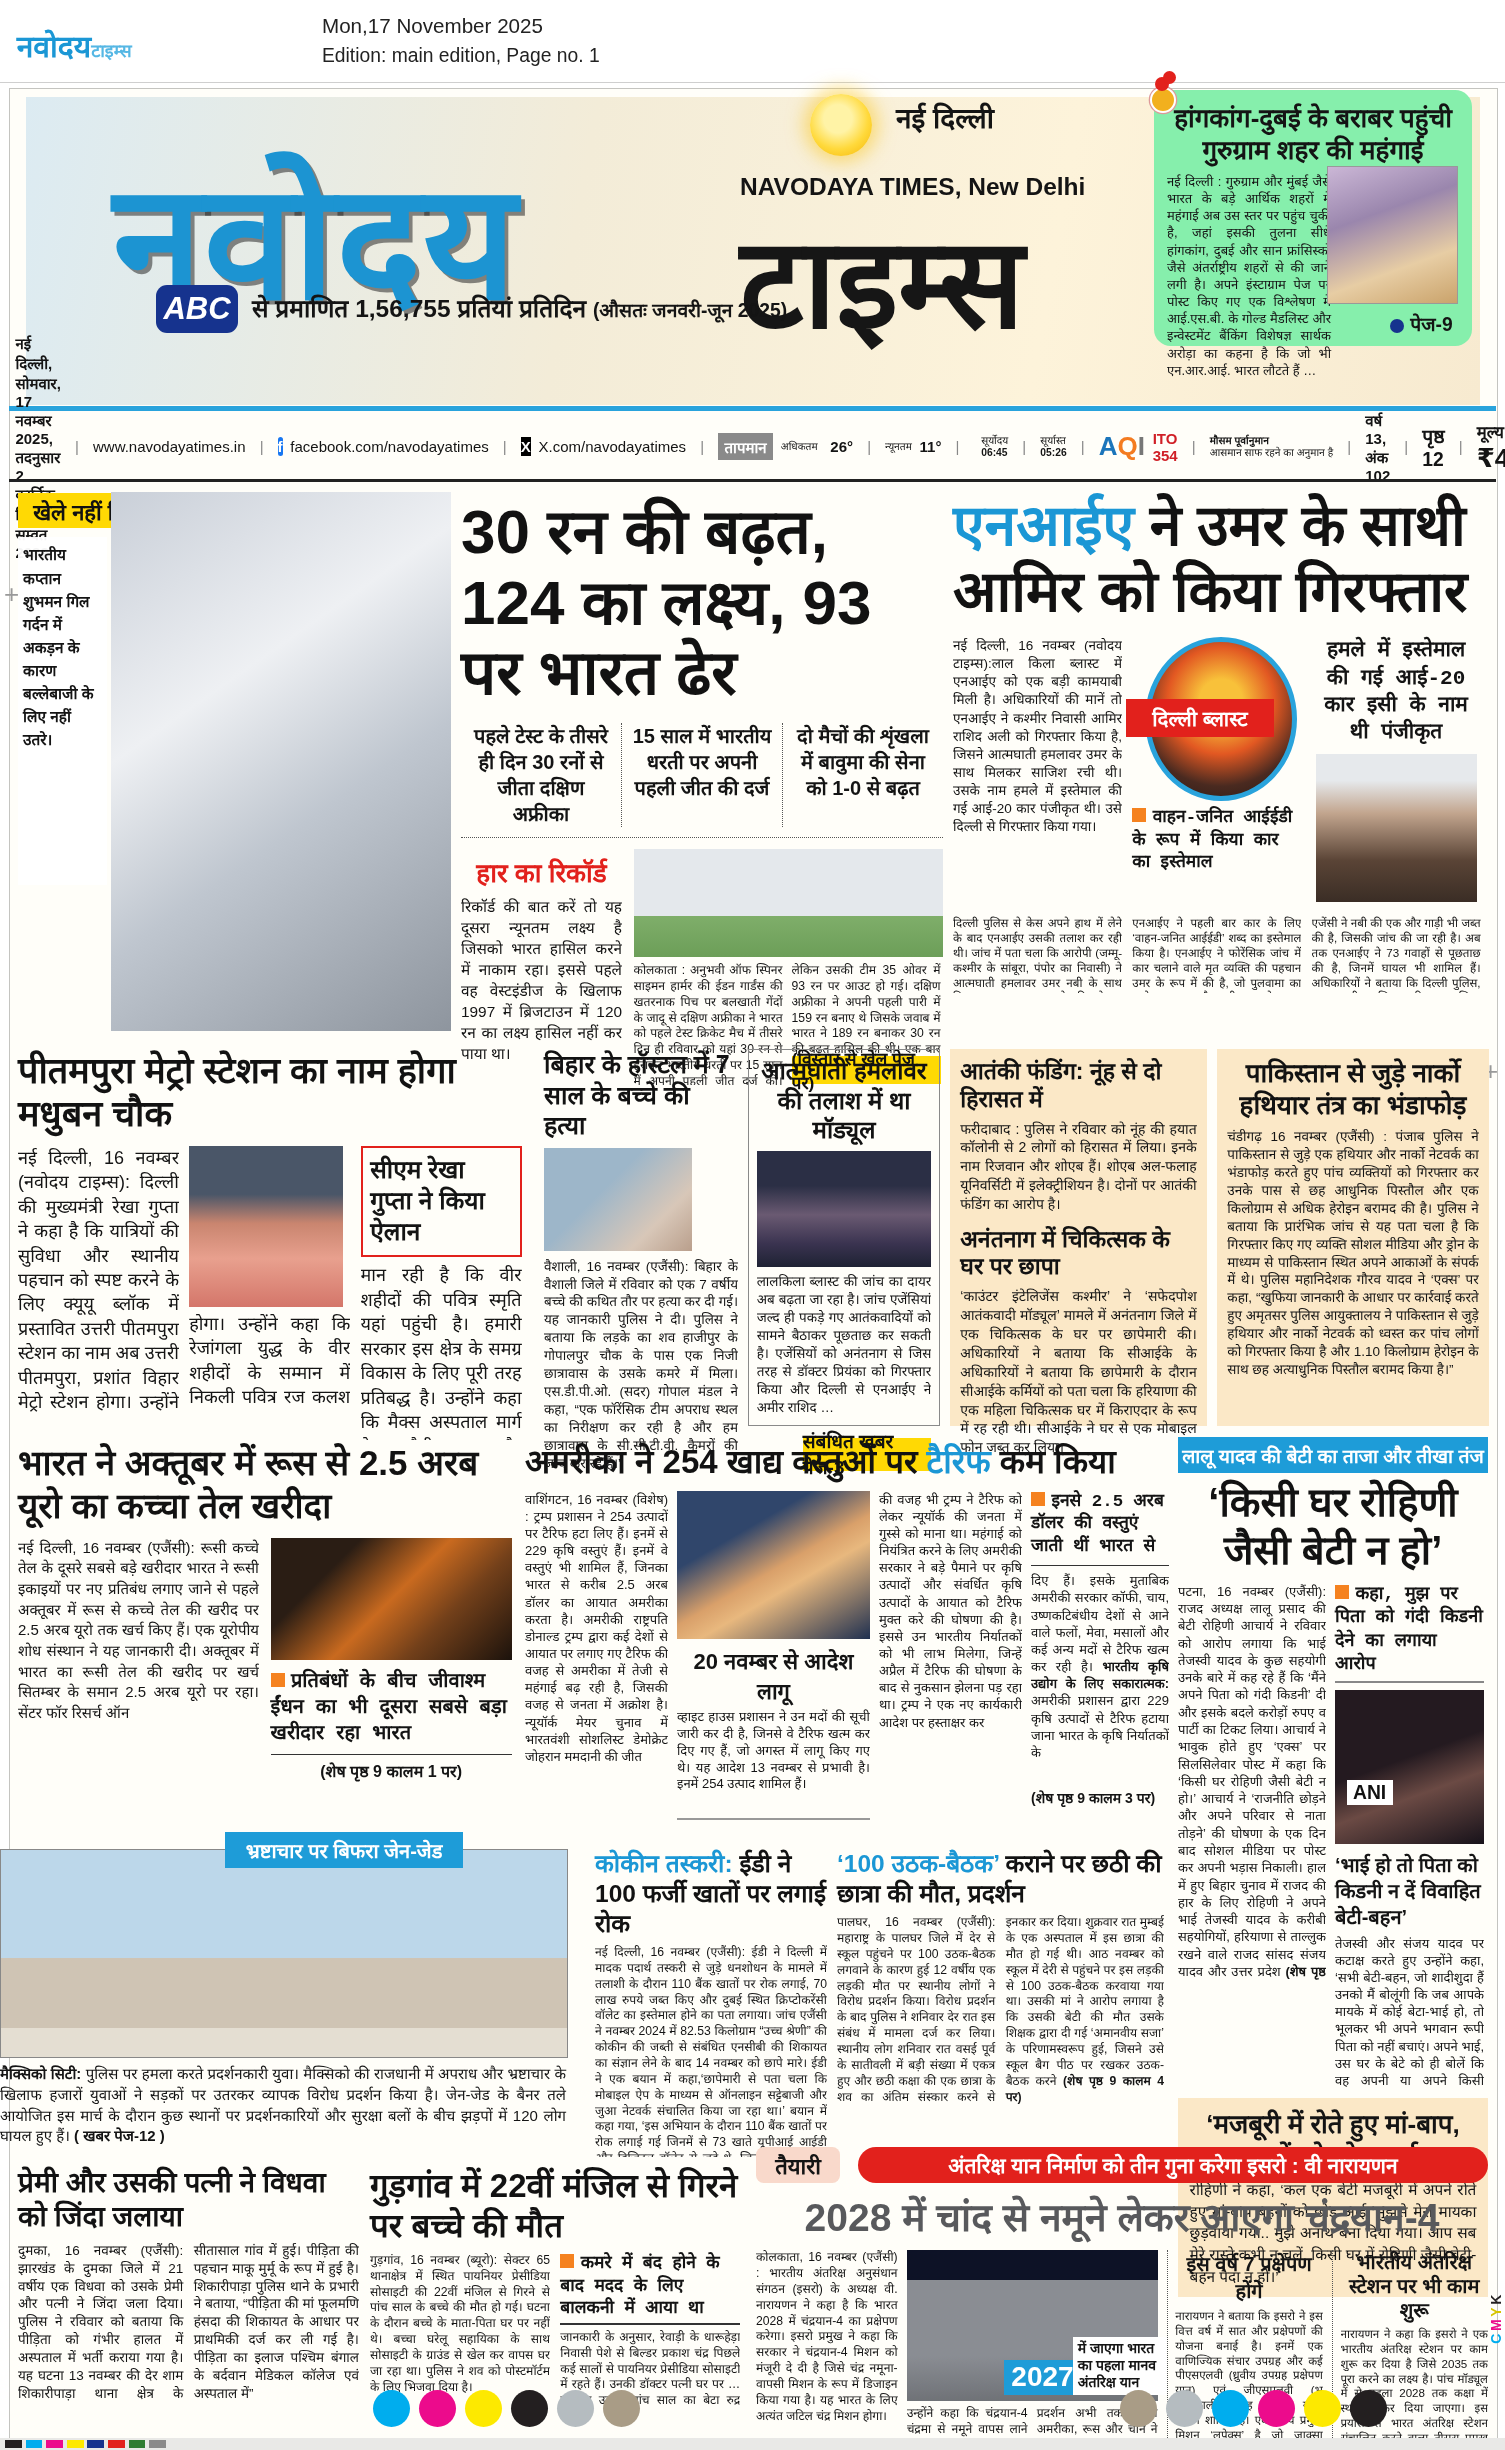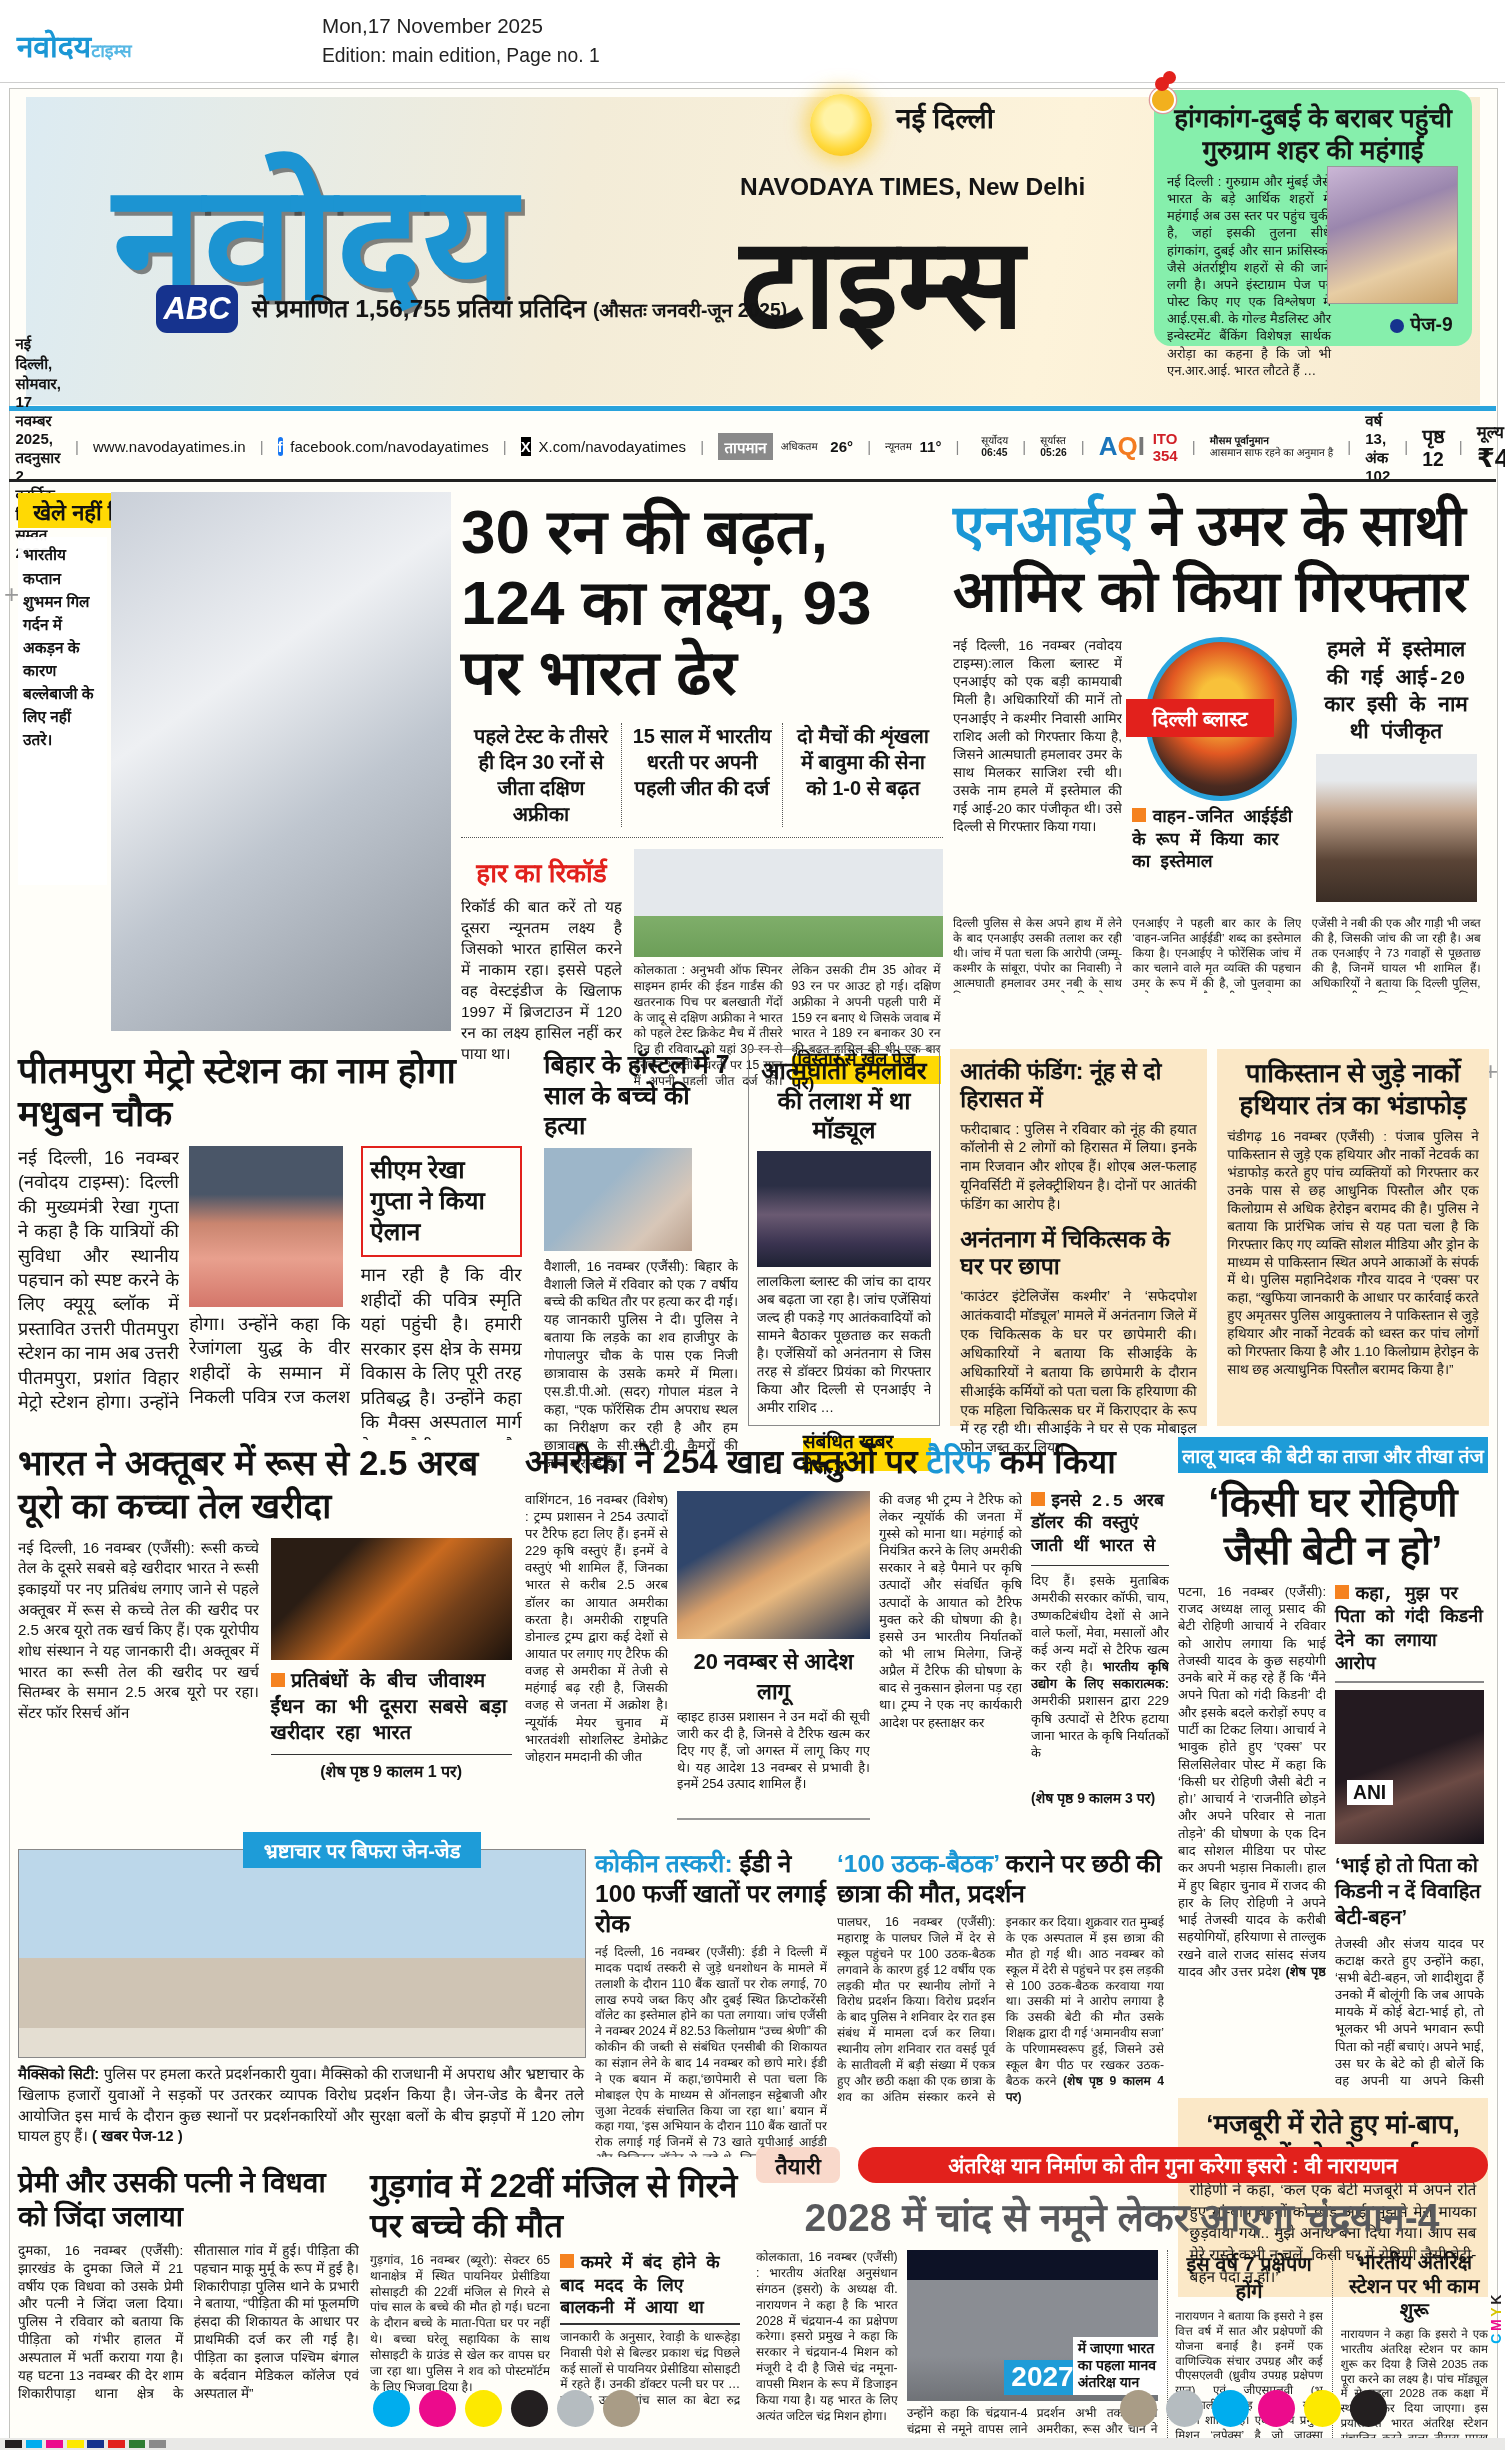--- a/index.html
+++ b/index.html
@@ -283,21 +283,21 @@
       <div class="b" style="font-size:20px;line-height:1.3;margin-top:7.7px;">‘भाई हो तो पिता को किडनी न दें विवाहित बेटी-बहन’</div>
       <div class="j clip" style="font-size:13px;line-height:1.32;margin-top:5.1px;height:154px;">तेजस्वी और संजय यादव पर कटाक्ष करते हुए उन्होंने कहा, ‘सभी बेटी-बहन, जो शादीशुदा हैं उनको मैं बोलूंगी कि जब आपके मायके में कोई बेटा-भाई हो, तो भूलकर भी अपने भगवान रूपी पिता को नहीं बचाएं। अपने भाई, उस घर के बेटे को ही बोलें कि वह अपनी या अपने किसी हरियाणवी दोस्त की किडनी लगवा दे।’</div>
     </div>
   </div>
   <div class="tan" style="margin-top:9px;padding:10.3px 11.6px;">
     <div class="b" style="font-size:26px;text-align:center;line-height:1.25;">‘मजबूरी में रोते हुए मां-बाप, बहनों को छोड़ आई’</div>
     <div class="j" style="font-size:15.4px;line-height:1.4;margin-top:6.4px;">रोहिणी ने कहा, ‘कल एक बेटी मजबूरी में अपने रोते हुए मां-बाप बहनों को छोड़ आई, मुझसे मेरा मायका छुड़वाया गया.. मुझे अनाथ बना दिया गया। आप सब मेरे रास्ते कभी न चलें, किसी घर में रोहिणी जैसी बेटी-बहन पैदा न हो।’</div>
   </div>
 </div>
 
-<div class="abs" style="left:18px;top:1849px;width:566px;height:303px;">
+<div class="abs" style="left:0;top:1849px;width:566px;height:303px;">
   <div class="banner-blue" style="position:absolute;left:225px;top:-16.7px;width:238px;height:36px;font-size:20px;z-index:2;">भ्रष्टाचार पर बिफरा जेन-जेड</div>
   <div class="ph" style="width:100%;height:207px;border:0.6px solid #888;background:linear-gradient(to bottom,#bcd7ea 0 52%,#cfc4b4 52% 86%,#e4ded2 86%);"></div>
   <div style="margin-top:6.4px;font-size:15px;line-height:1.38;" class="j">
     <b>मैक्सिको सिटी:</b> <span>पुलिस पर हमला करते प्रदर्शनकारी युवा। मैक्सिको की राजधानी में अपराध और भ्रष्टाचार के खिलाफ हजारों युवाओं ने सड़कों पर उतरकर व्यापक विरोध प्रदर्शन किया है। जेन-जेड के बैनर तले आयोजित इस मार्च के दौरान कुछ स्थानों पर प्रदर्शनकारियों और सुरक्षा बलों के बीच झड़पों में 120 लोग घायल हुए हैं।</span> <b>( खबर पेज-12 )</b>
   </div>
 </div>
 
 <div class="abs" style="left:595px;top:1849px;width:232px;height:303px;">
   <div class="hl" style="font-size:24.5px;line-height:1.22;">
     <span class="blue">कोकीन तस्करी:</span><span> ईडी ने 100 फर्जी खातों पर लगाई रोक</span>

